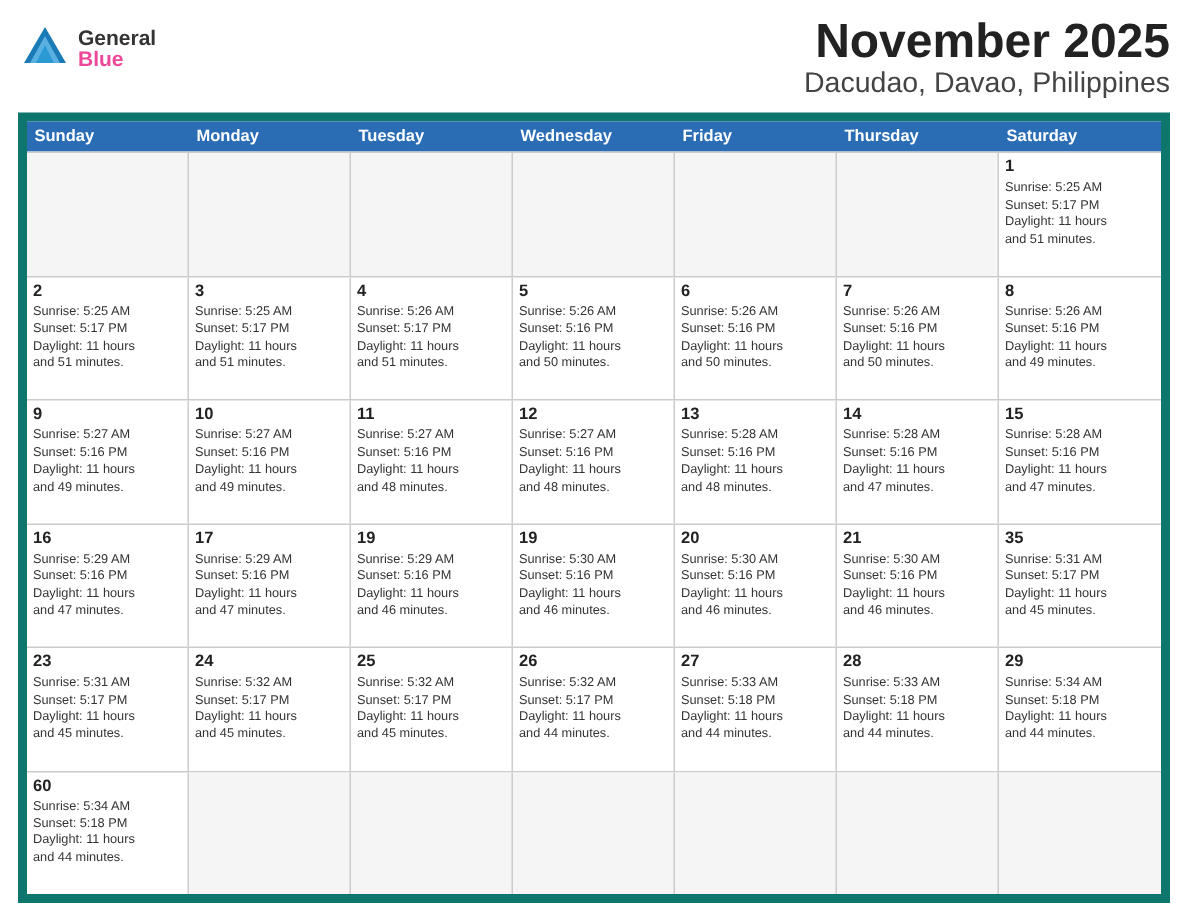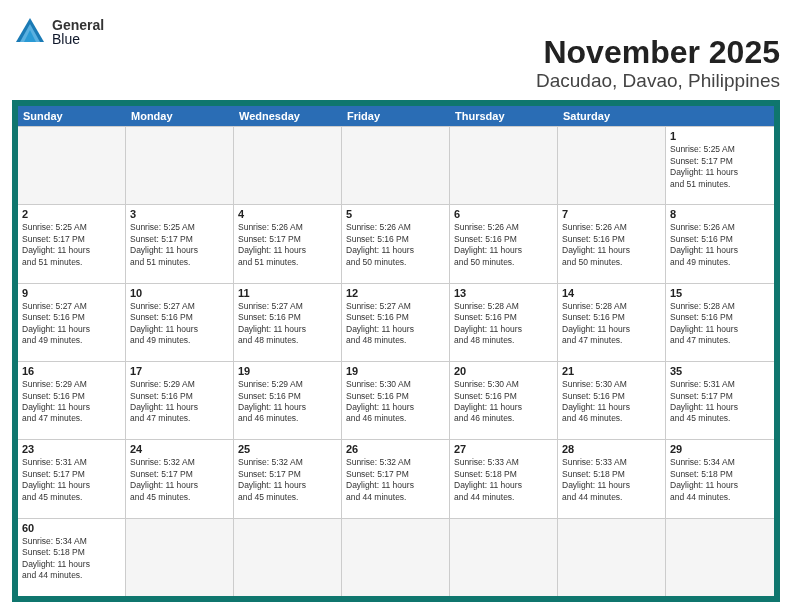--- a/index.html
+++ b/index.html
@@ -40,26 +40,25 @@
       flex-direction: column;
       line-height: 1;
     }
     .logo-general {
       font-size: 14px;
       font-weight: bold;
       color: #333;
     }
     .logo-blue {
       font-size: 14px;
-      font-weight: normal;
-      color: #0f172a;
+      font-weight: bold;
+      color: #ec4899;
     }
     .title-block {
       text-align: right;
-      margin-top: 25px;
     }
     .month-title {
       font-size: 32px;
       font-weight: bold;
       color: #222;
       line-height: 1.1;
     }
     .location {
       font-size: 19px;
       color: #444;
@@ -138,20 +137,21 @@
     <div class="title-block">
       <div class="month-title">November 2025</div>
       <div class="location">Dacudao, Davao, Philippines</div>
     </div>
   </div>
 
   <div class="calendar">
     <div class="cal-header" id="cal-header">
         <div class="cal-header-cell">Sunday</div>
         <div class="cal-header-cell">Monday</div>
+        <div class="cal-header-cell">Tuesday</div>
         <div class="cal-header-cell">Wednesday</div>
         <div class="cal-header-cell">Friday</div>
         <div class="cal-header-cell">Thursday</div>
         <div class="cal-header-cell">Saturday</div>
       </div>
     <div class="cal-body" id="cal-body">
         <div class="cal-row">
           <div class="cal-cell empty"></div>
           <div class="cal-cell empty"></div>
           <div class="cal-cell empty"></div>

